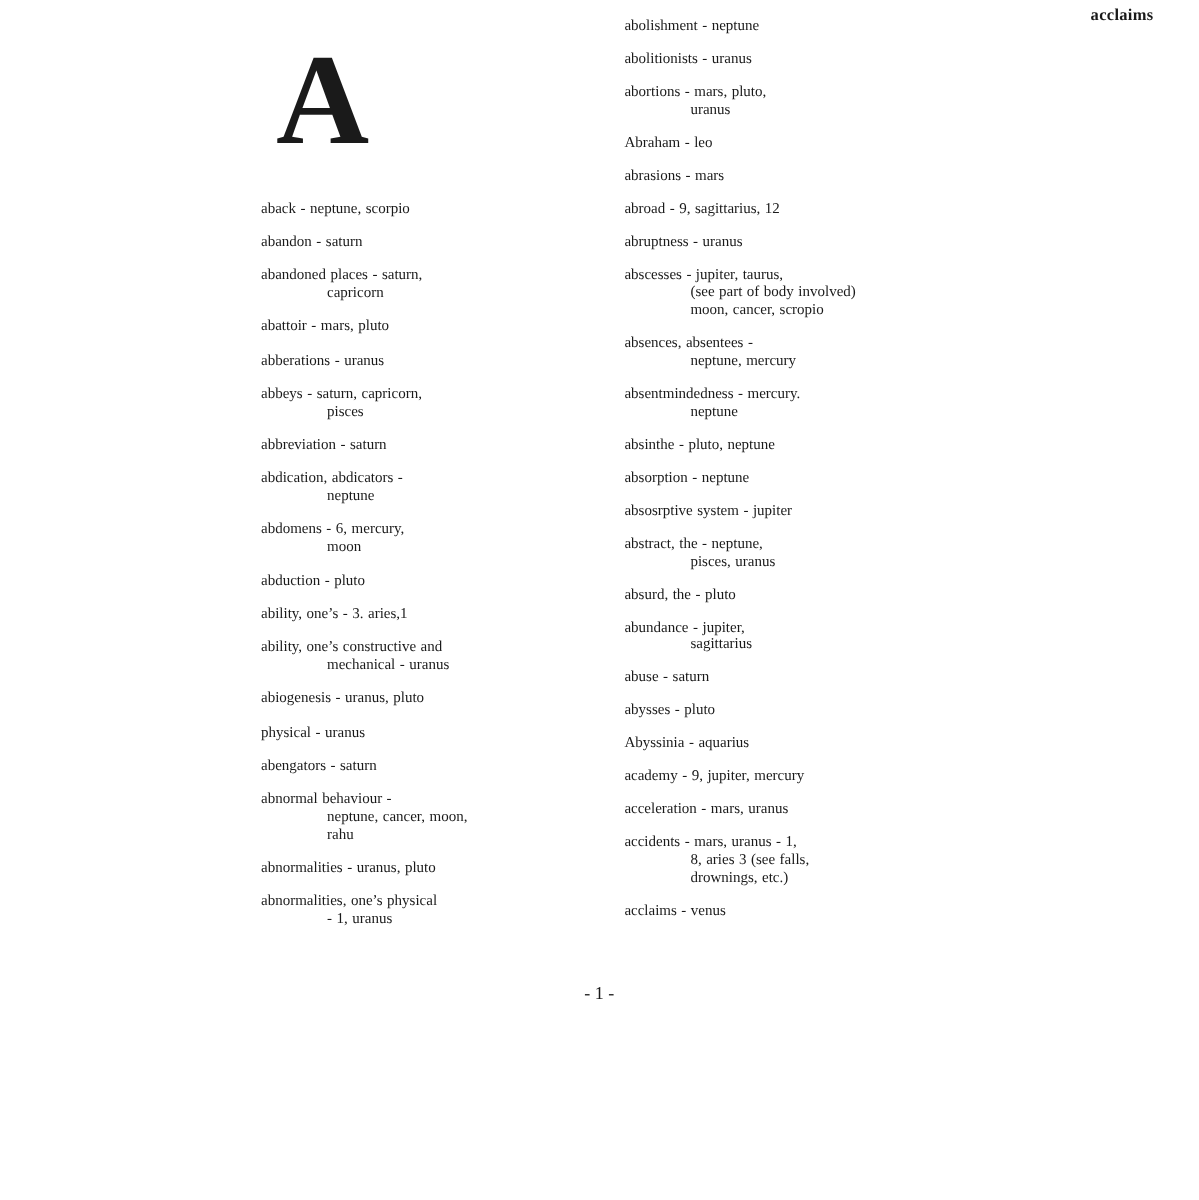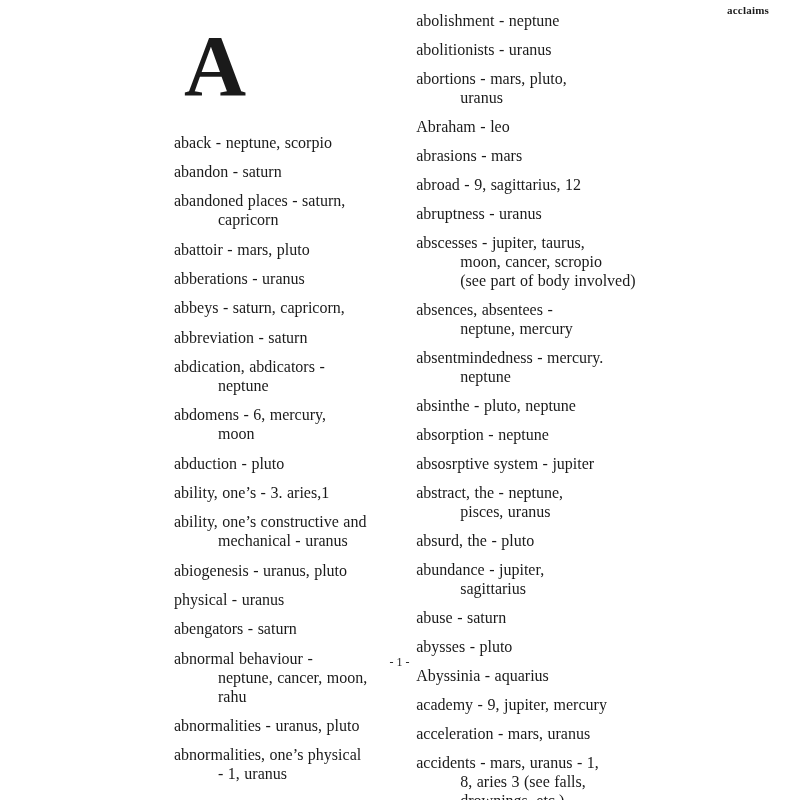--- a/index.html
+++ b/index.html
@@ -52,21 +52,21 @@
   .dropcap {
     font-family: "Liberation Serif", serif;
     font-size: 86px;
     font-weight: bold;
     line-height: 0.95;
     text-align: left;
     margin: 18px 0 26px 10px;
     letter-spacing: 0;
   }
   .entry {
-    font-size: 16px;
+    font-size: 10px;
     line-height: 1.18;
     margin-bottom: 10.5px;
     padding-left: 22px;
     text-indent: -22px;
     word-spacing: 0.5px;
   }
   .col-right .entry {
     margin-bottom: 10.2px;
   }
   .indent-1 {
@@ -93,21 +93,21 @@
   <div class="columns">
 
     <div class="col col-left">
       <div class="dropcap">A</div>
       <div class="entries">
           <div class="entry"><span>aback - neptune, scorpio</span></div>
           <div class="entry"><span>abandon - saturn</span></div>
           <div class="entry"><span>abandoned places -  saturn,</span><span class="indent-1">capricorn</span></div>
           <div class="entry"><span>abattoir - mars, pluto</span></div>
           <div class="entry"><span>abberations - uranus</span></div>
-          <div class="entry"><span>abbeys - saturn, capricorn,</span></div>
+          <div class="entry"><span>abbeys - saturn, capricorn,</span><span class="indent-1">pisces</span></div>
           <div class="entry"><span>abbreviation - saturn</span></div>
           <div class="entry"><span>abdication, abdicators -</span><span class="indent-1">neptune</span></div>
           <div class="entry"><span>abdomens  - 6, mercury,</span><span class="indent-1">moon</span></div>
           <div class="entry"><span>abduction - pluto</span></div>
           <div class="entry"><span>ability, one’s  - 3. aries,1</span></div>
           <div class="entry"><span>ability, one’s constructive and</span><span class="indent-1">mechanical - uranus</span></div>
           <div class="entry"><span>abiogenesis - uranus, pluto</span></div>
           <div class="entry"><span>physical - uranus</span></div>
           <div class="entry"><span>abengators - saturn</span></div>
           <div class="entry"><span>abnormal behaviour -</span><span class="indent-1">neptune, cancer, moon,</span><span class="indent-1">rahu</span></div>
@@ -118,21 +118,21 @@
 
     <div class="col col-right">
       <div class="entries">
           <div class="entry"><span>abolishment - neptune</span></div>
           <div class="entry"><span>abolitionists - uranus</span></div>
           <div class="entry"><span>abortions - mars, pluto,</span><span class="indent-1">uranus</span></div>
           <div class="entry"><span>Abraham - leo</span></div>
           <div class="entry"><span>abrasions - mars</span></div>
           <div class="entry"><span>abroad - 9, sagittarius, 12</span></div>
           <div class="entry"><span>abruptness - uranus</span></div>
-          <div class="entry"><span>abscesses - jupiter, taurus,</span><span class="indent-1">moon, cancer, scropio</span><span class="indent-1">(see part of body involved)</span></div>
+          <div class="entry"><span>abscesses - jupiter, taurus,</span><span class="indent-1">(see part of body involved)</span><span class="indent-1">moon, cancer, scropio</span></div>
           <div class="entry"><span>absences, absentees -</span><span class="indent-1">neptune, mercury</span></div>
           <div class="entry"><span>absentmindedness - mercury.</span><span class="indent-1">neptune</span></div>
           <div class="entry"><span>absinthe - pluto, neptune</span></div>
           <div class="entry"><span>absorption - neptune</span></div>
           <div class="entry"><span>absosrptive system - jupiter</span></div>
           <div class="entry"><span>abstract, the - neptune,</span><span class="indent-1">pisces, uranus</span></div>
           <div class="entry"><span>absurd, the - pluto</span></div>
           <div class="entry"><span>abundance - jupiter,</span><span class="indent-1">sagittarius</span></div>
           <div class="entry"><span>abuse - saturn</span></div>
           <div class="entry"><span>abysses - pluto</span></div>

